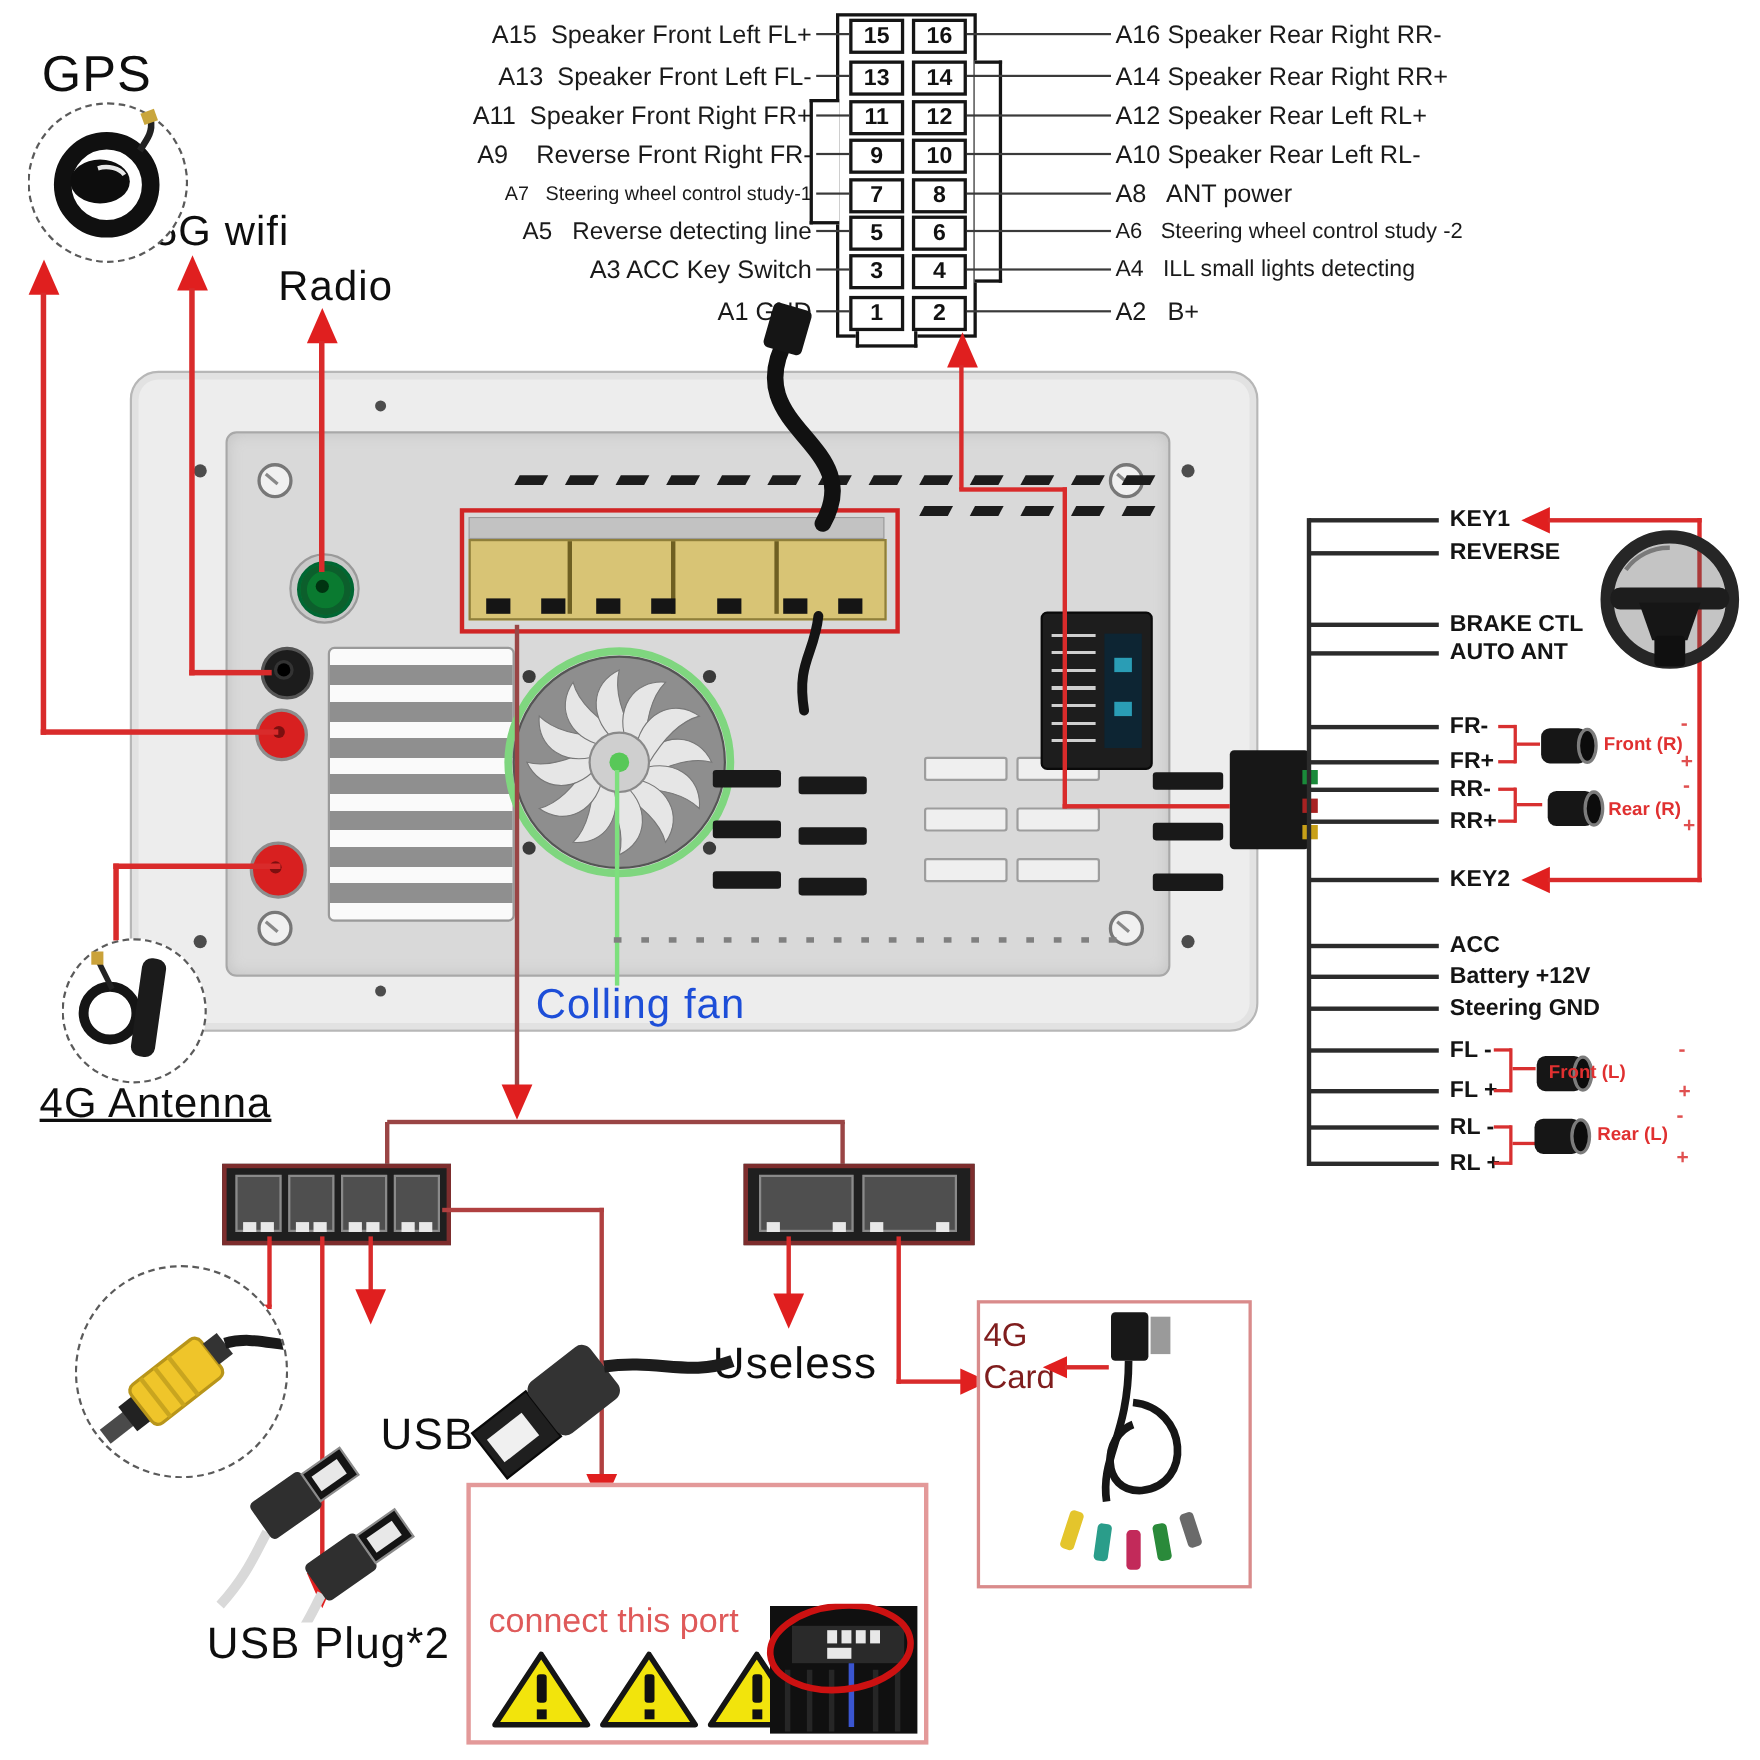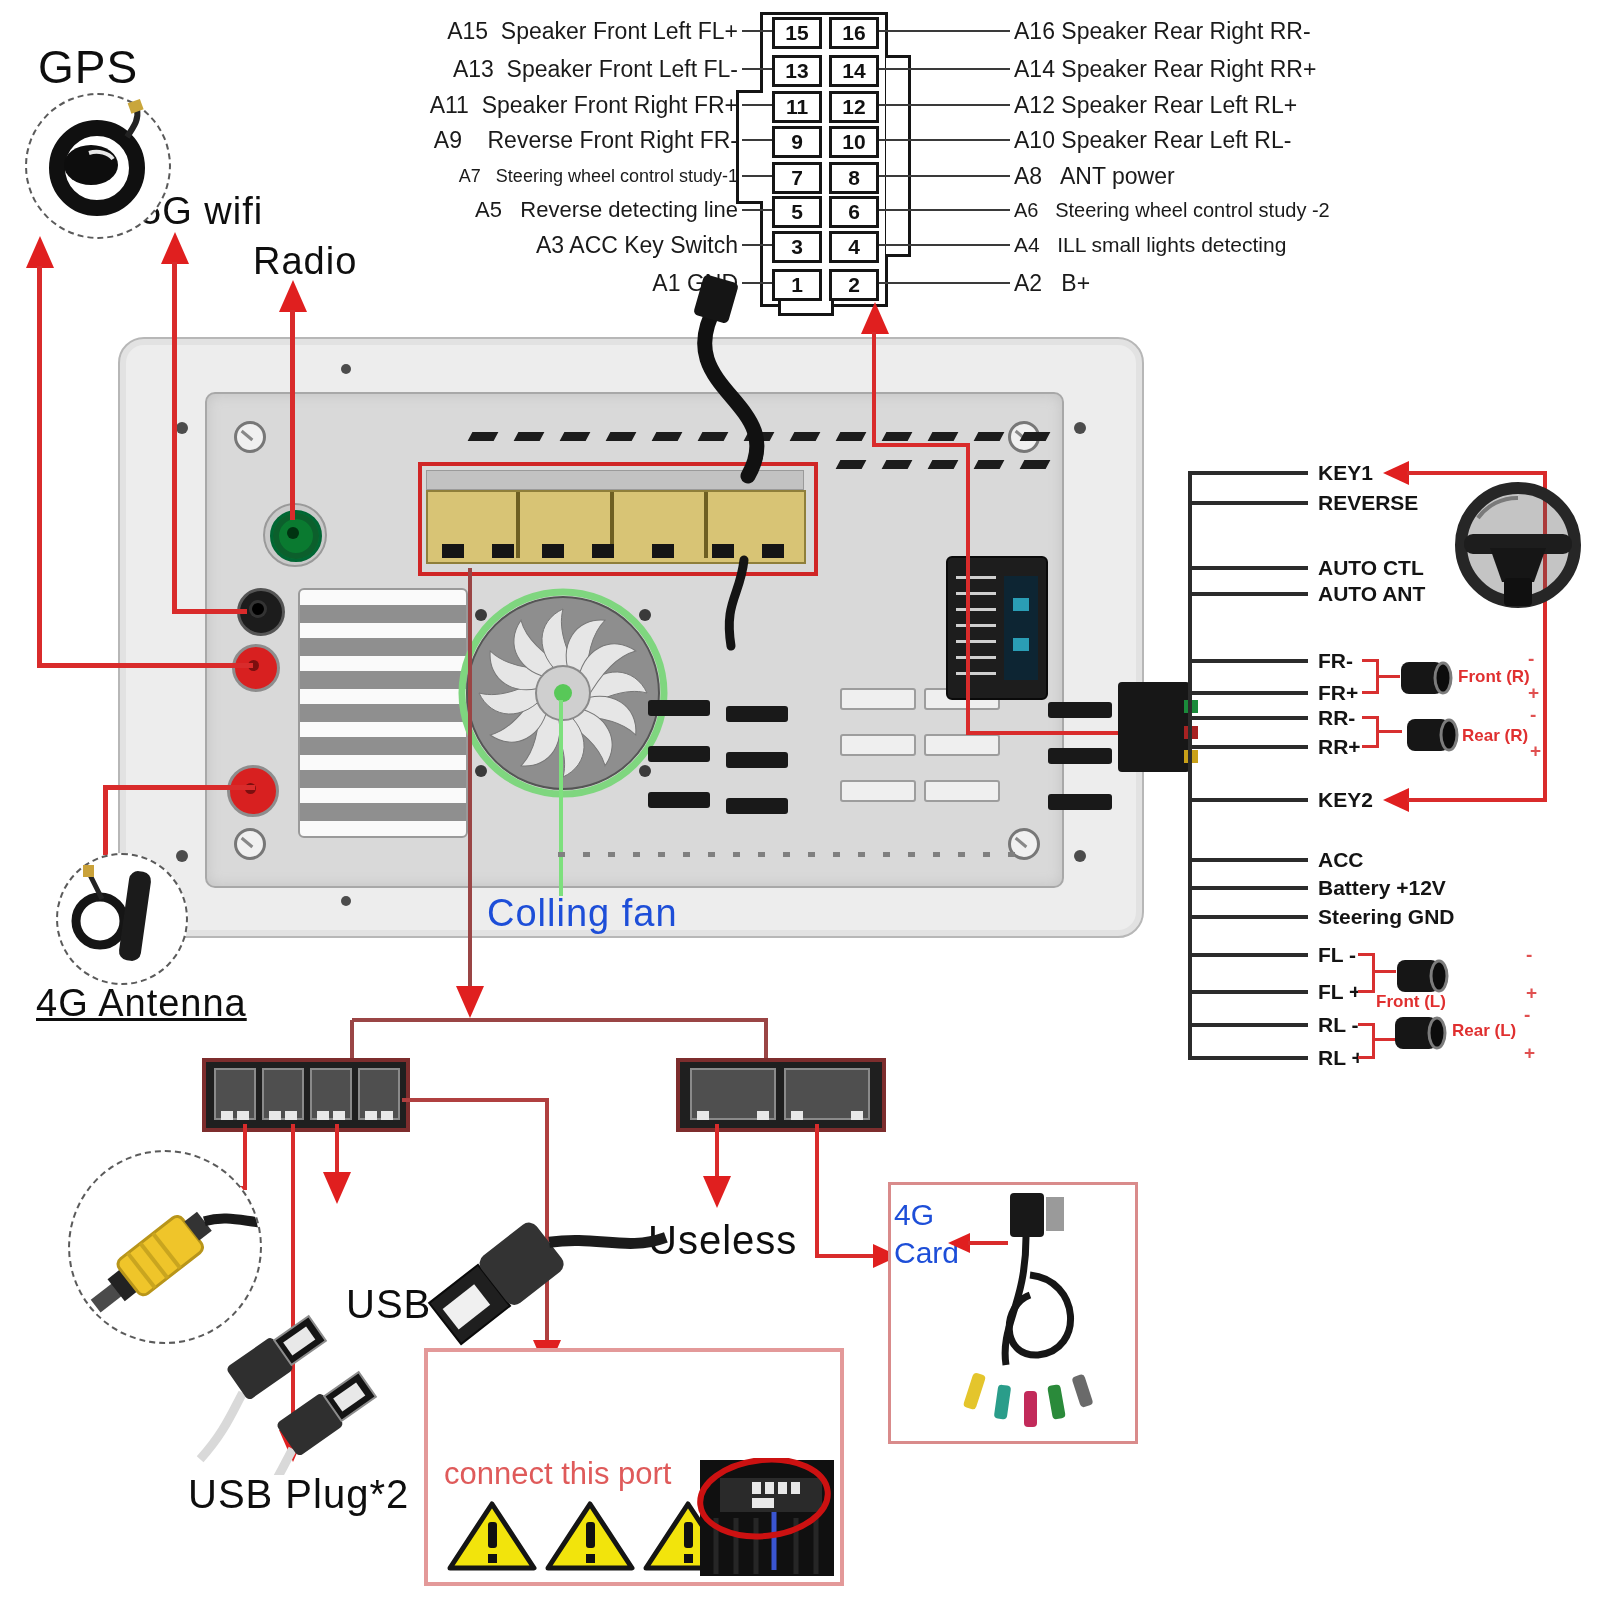--- a/index.html
+++ b/index.html
@@ -50,21 +50,21 @@
   .blk{position:absolute;background:#1f1f1f;border:4px solid #7d2d2d;}
   .port{position:absolute;background:#4f4f4f;border:2px solid #8a8a8a;}
   .port::before{content:"";position:absolute;left:5px;bottom:-2px;width:12px;height:9px;background:#e8e8e8;}
   .port::after{content:"";position:absolute;right:5px;bottom:-2px;width:12px;height:9px;background:#e8e8e8;}
   .circ{position:absolute;border:2px dashed #5a5a5a;border-radius:50%;background:#fff;}
   
   #canbus{position:absolute;left:424px;top:1348px;width:412px;height:230px;border:4px solid #e39999;background:#fff;}
   .cb{position:absolute;font-size:31px;color:#df5a5a;white-space:pre;}
   .cbb{font-weight:700;color:#cf2d2d;}
   #card4g{position:absolute;left:888px;top:1182px;width:244px;height:256px;border:3px solid #d98b8b;background:#fff;}
-  .cardlbl{position:absolute;left:894px;font-size:30px;color:#1d4ed8;font-weight:400;text-align:right;}
+  .cardlbl{position:absolute;left:894px;font-size:30px;color:#7f1d1d;font-weight:400;text-align:right;}
 </style>
 </head>
 <body>
 
 <div id="stage">
 
   <div class="big" style="left:38px;top:40px;font-size:46px;">GPS</div>
   <div class="big" style="left:140px;top:190px;">5G wifi</div>
   <div class="big" style="left:253px;top:240px;">Radio</div>
 
@@ -305,21 +305,21 @@
   <div class="rl" style="left:966px;top:443px;width:4px;height:292px;z-index:5;"></div>
   <div class="rl" style="left:966px;top:731px;width:152px;height:4px;z-index:5;"></div>
 
   <div class="bl" style="left:1188px;top:471px;width:4px;height:589px;"></div>
 
   <div class="bl" style="left:1190px;top:471px;width:118px;height:4px;"></div>
   <div class="wl" style="top:473px;">KEY1</div>
   <div class="bl" style="left:1190px;top:501px;width:118px;height:4px;"></div>
   <div class="wl" style="top:503px;">REVERSE</div>
   <div class="bl" style="left:1190px;top:566px;width:118px;height:4px;"></div>
-  <div class="wl" style="top:568px;">AUTO CTL</div>
+  <div class="wl" style="top:568px;">BRAKE CTL</div>
   <div class="bl" style="left:1190px;top:592px;width:118px;height:4px;"></div>
   <div class="wl" style="top:594px;">AUTO ANT</div>
   <div class="bl" style="left:1190px;top:659px;width:118px;height:4px;"></div>
   <div class="wl" style="top:661px;">FR-</div>
   <div class="bl" style="left:1190px;top:691px;width:118px;height:4px;"></div>
   <div class="wl" style="top:693px;">FR+</div>
   <div class="bl" style="left:1190px;top:716px;width:118px;height:4px;"></div>
   <div class="wl" style="top:718px;">RR-</div>
   <div class="bl" style="left:1190px;top:745px;width:118px;height:4px;"></div>
   <div class="wl" style="top:747px;">RR+</div>
@@ -379,21 +379,21 @@
   <div class="pm" style="left:1530px;top:740px;">+</div>
 
   <div class="brk" style="left:1358px;top:953px;width:16px;height:3px;"></div>
   <div class="brk" style="left:1358px;top:990px;width:16px;height:3px;"></div>
   <div class="brk" style="left:1372px;top:953px;width:3px;height:40px;"></div>
   <div class="brk" style="left:1375px;top:970px;width:21px;height:3px;"></div>
   <svg class="abs" style="left:1396px;top:956px;" width="54" height="40">
     <rect x="1" y="4" rx="8" width="42" height="32" fill="#161616"></rect>
       <ellipse cx="43" cy="20" rx="8" ry="15" fill="#0c0c0c" stroke="#7c7c7c" stroke-width="3"></ellipse>
   </svg>
-  <div class="redcap" style="left:1376px;top:965px;margin-top:27px;">Front (L)</div>
+  <div class="redcap" style="left:1408px;top:965px;">Front (L)</div>
   <div class="pm" style="left:1526px;top:944px;">-</div>
   <div class="pm" style="left:1526px;top:982px;">+</div>
 
   <div class="brk" style="left:1358px;top:1023px;width:16px;height:3px;"></div>
   <div class="brk" style="left:1358px;top:1056px;width:16px;height:3px;"></div>
   <div class="brk" style="left:1372px;top:1023px;width:3px;height:36px;"></div>
   <div class="brk" style="left:1375px;top:1038px;width:21px;height:3px;"></div>
   <svg class="abs" style="left:1394px;top:1013px;" width="54" height="40">
     <rect x="1" y="4" rx="8" width="42" height="32" fill="#161616"></rect>
       <ellipse cx="43" cy="20" rx="8" ry="15" fill="#0c0c0c" stroke="#7c7c7c" stroke-width="3"></ellipse>

